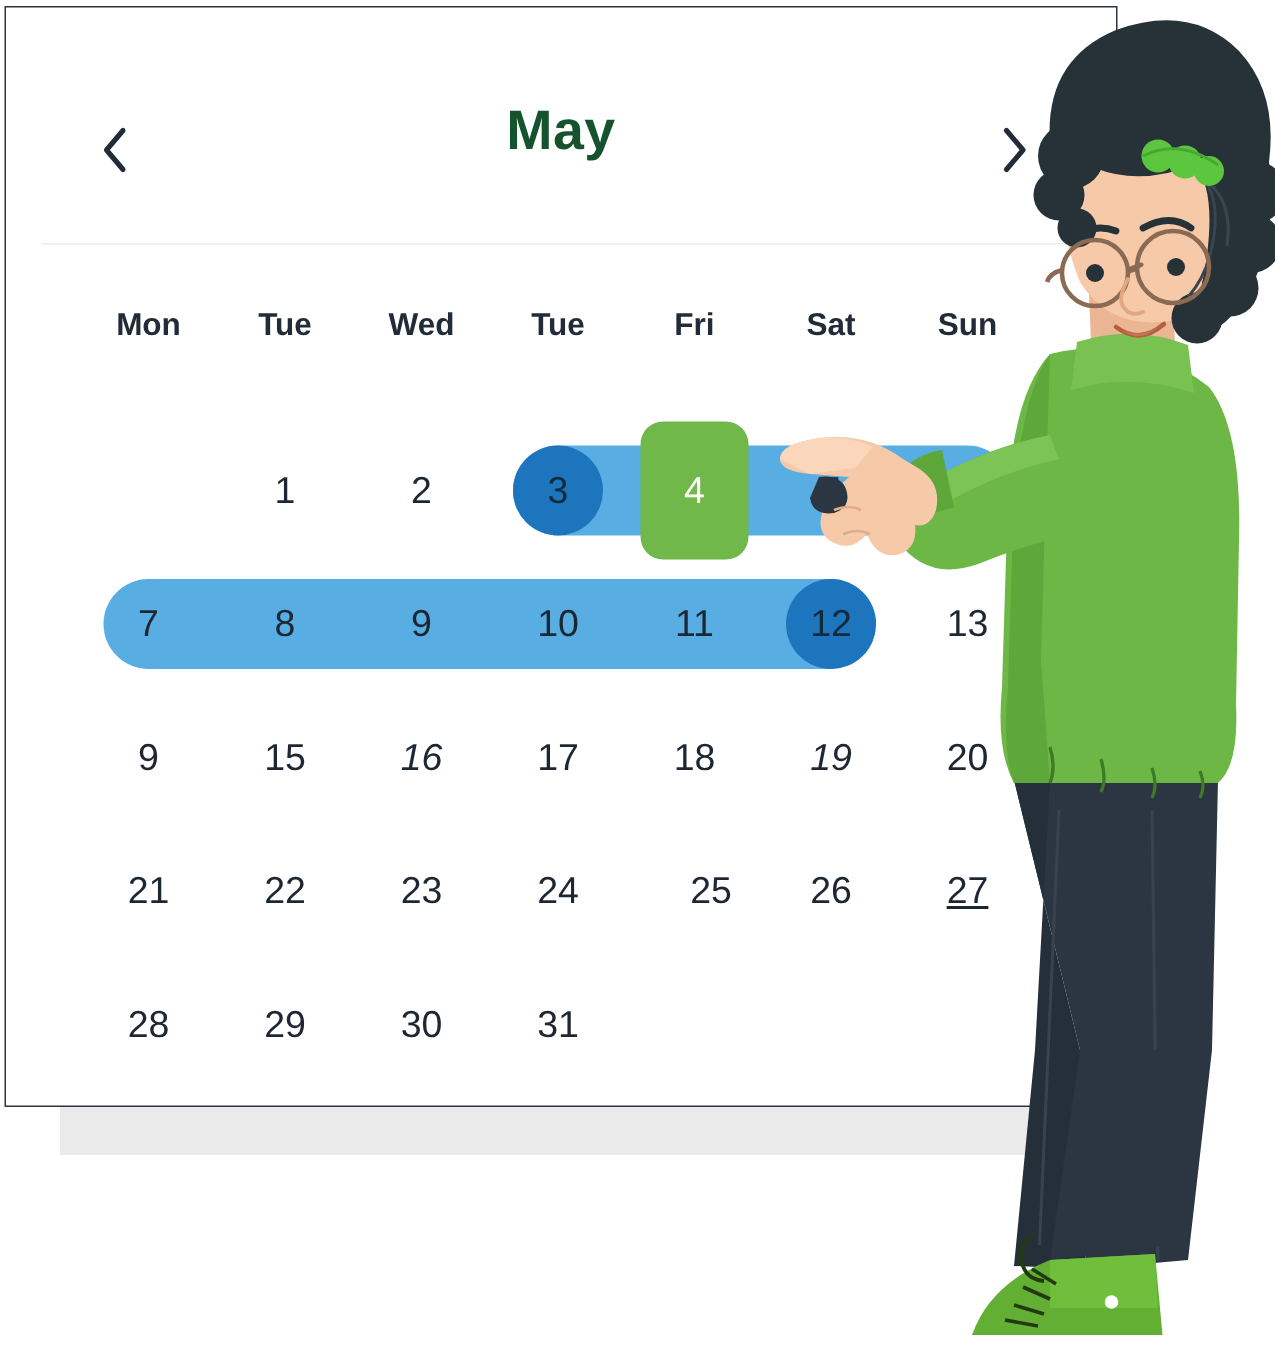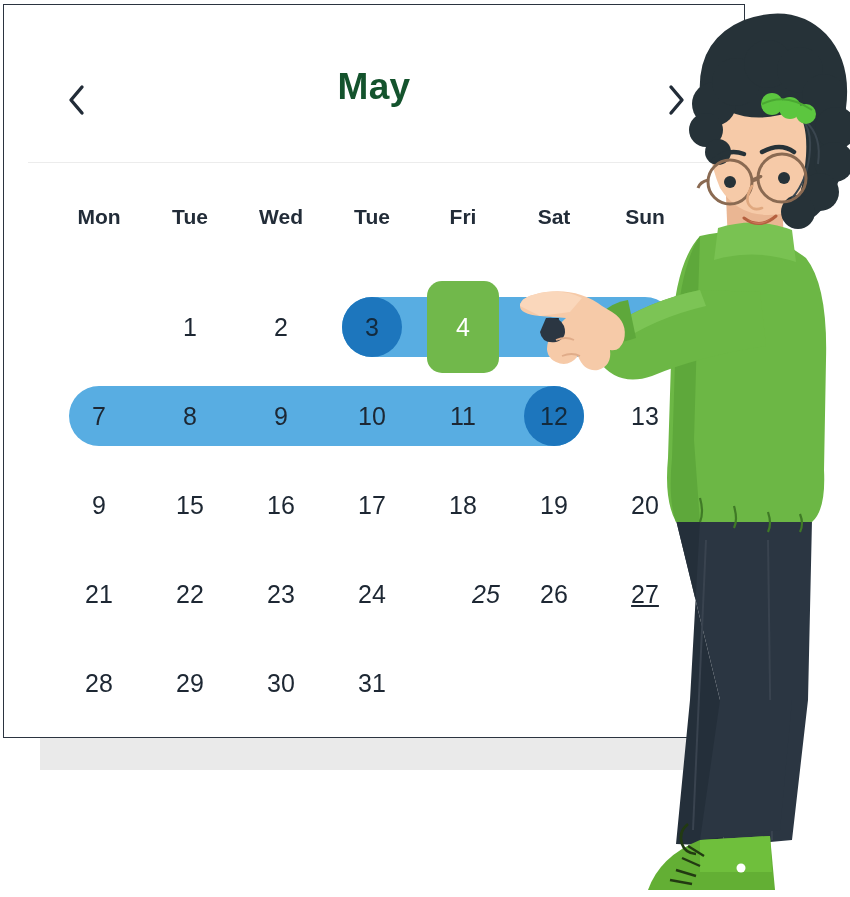--- a/index.html
+++ b/index.html
@@ -190,32 +190,32 @@
           <div class="day-cell" style="left: 231px;">9</div>
           <div class="day-cell" style="left: 322px;">10</div>
           <div class="day-cell" style="left: 413px;">11</div>
           <div class="endpoint-dot" style="left: 520px; top: 14px; background: rgb(29, 118, 189);"></div>
           <div class="day-cell on-dot" style="left: 504px;">12</div>
           <div class="day-cell" style="left: 595px;">13</div>
         </div>
         <div class="week-row" style="top: 178px;">
           <div class="day-cell" style="left: 49px;">9</div>
           <div class="day-cell" style="left: 140px;">15</div>
-          <div class="day-cell" style="left: 231px;">16</div>
+          <div class="day-cell" style="left: 231px; font-style: italic;">16</div>
           <div class="day-cell" style="left: 322px;">17</div>
           <div class="day-cell" style="left: 413px; text-align: right;">18</div>
-          <div class="day-cell" style="left: 504px;">19</div>
+          <div class="day-cell" style="left: 504px; font-style: italic;">19</div>
           <div class="day-cell" style="left: 595px;">20</div>
         </div>
         <div class="week-row" style="top: 267px;">
           <div class="day-cell" style="left: 49px;">21</div>
           <div class="day-cell" style="left: 140px;">22</div>
           <div class="day-cell" style="left: 231px;">23</div>
           <div class="day-cell" style="left: 322px;">24</div>
-          <div class="day-cell" style="left: 436px; font-style: italic;">25</div>
+          <div class="day-cell" style="left: 424px;">25</div>
           <div class="day-cell" style="left: 504px;">26</div>
           <div class="day-cell" style="left: 595px; text-decoration: underline;">27</div>
         </div>
         <div class="week-row" style="top: 356px;">
           <div class="day-cell" style="left: 49px;">28</div>
           <div class="day-cell" style="left: 140px;">29</div>
           <div class="day-cell" style="left: 231px;">30</div>
           <div class="day-cell" style="left: 322px;">31</div>
           <div class="day-cell empty" style="left: 413px;"></div>
           <div class="day-cell empty" style="left: 504px;"></div>

